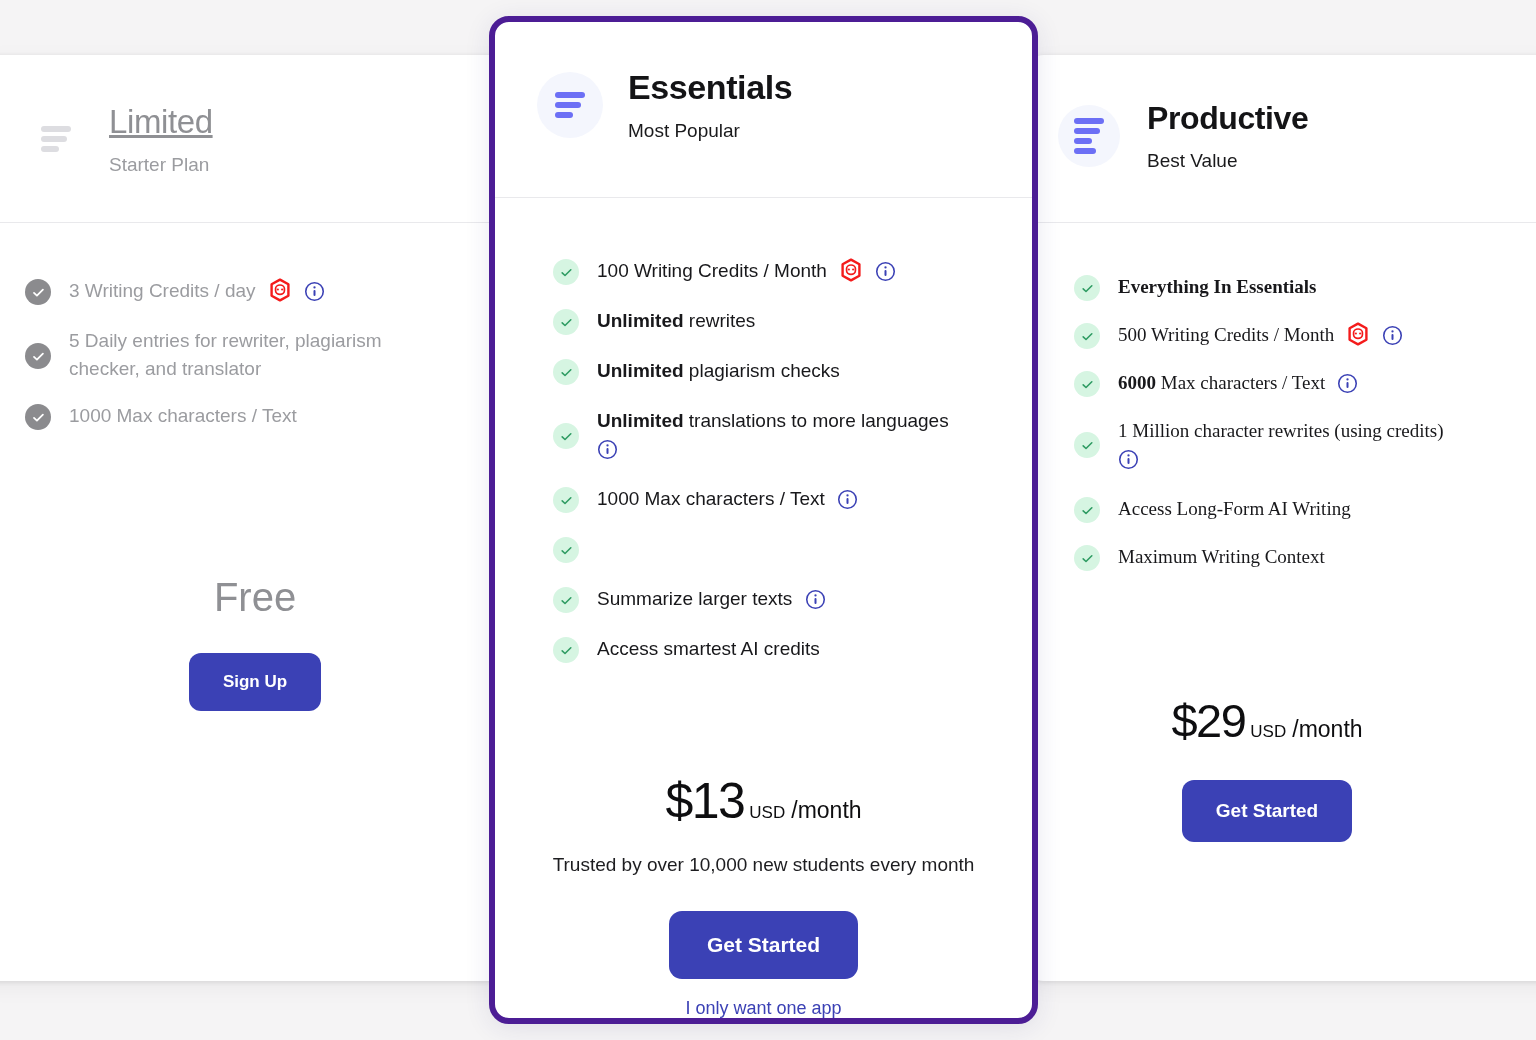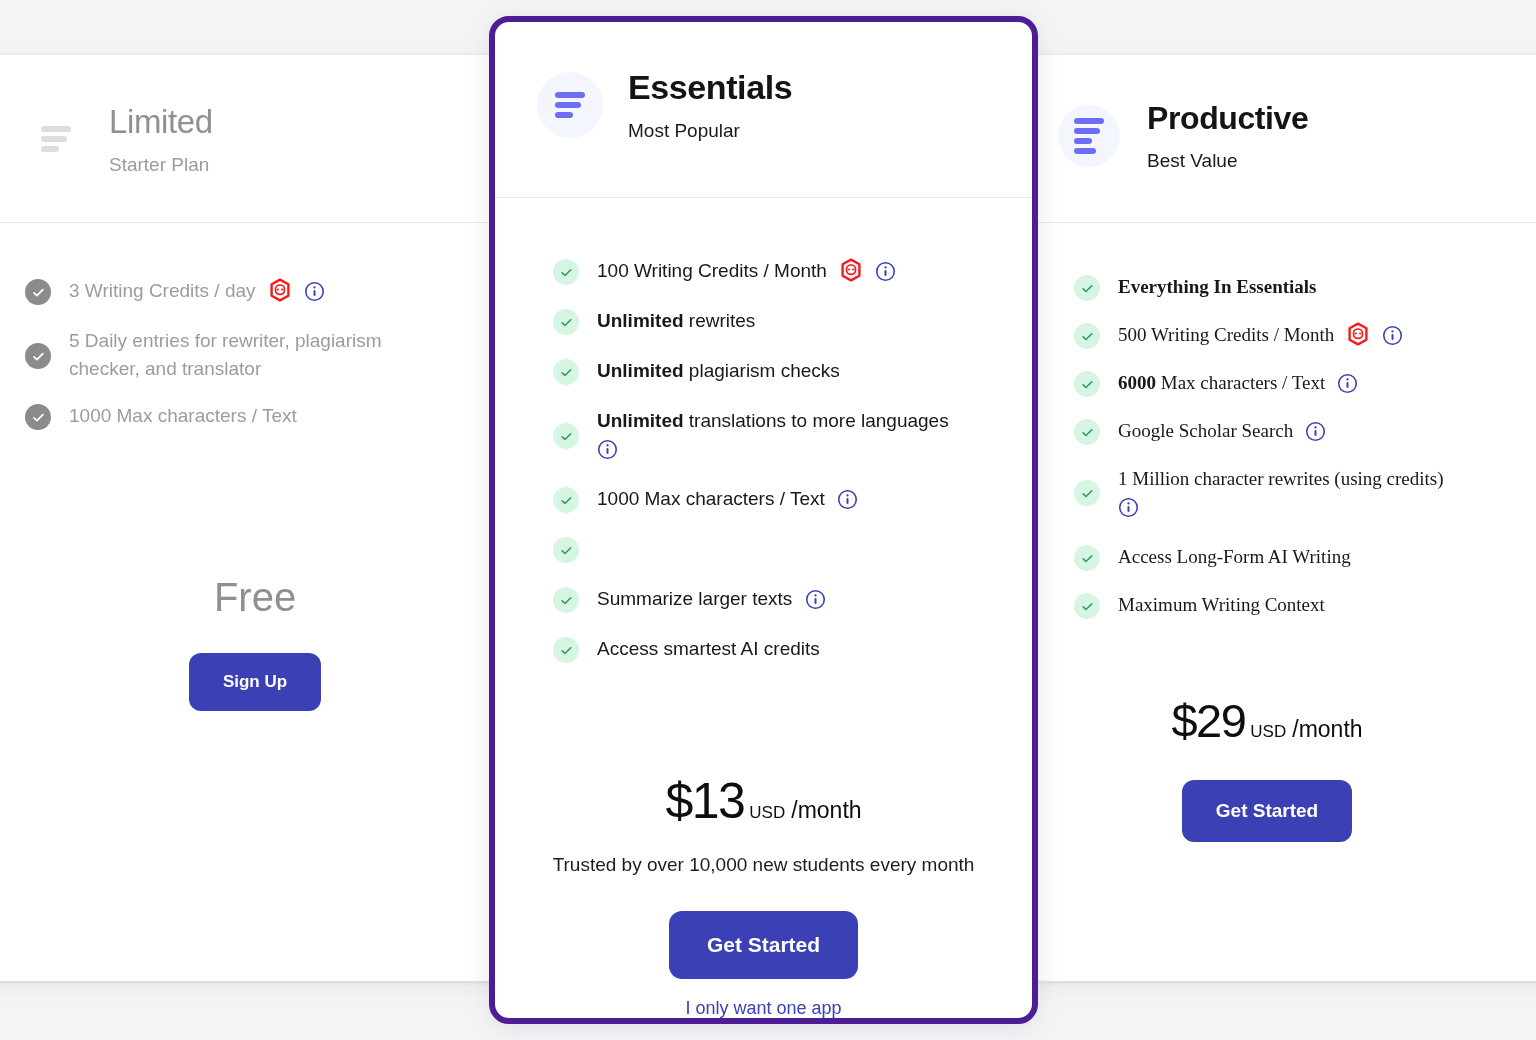--- a/index.html
+++ b/index.html
@@ -50,21 +50,21 @@
   .logo-bars i { display:block; height: 6px; border-radius: 3px; }
   .logo-bars.blue i { background: #6c6ff5; }
   .logo-bars.gray i { background: #dddde1; }
   .logo-bars i.b1 { width: 30px; }
   .logo-bars i.b2 { width: 26px; }
   .logo-bars i.b3 { width: 18px; }
   .logo-bars i.b4 { width: 22px; }
 
   .head-text { margin-left: 22px; }
   .plan-title { font-size: 32px; font-weight: 700; letter-spacing: -0.4px; line-height: 1.15; }
-  .plan-title.muted { color: #8f9094; font-weight: 400; font-size: 33px; }
+  .plan-title.muted { color: #8f9094; font-weight: 400; font-size: 33px; text-decoration: underline; }
   .plan-title.dark  { color: #141416; }
   .plan-sub { margin-top: 13px; font-size: 19px; }
   .plan-sub.muted { color: #9b9ca0; }
   .plan-sub.dark  { color: #1a1a1c; }
 
   .divider { position: absolute; left: 0; right: 0; height: 1px; background: #e9e9ec; }
 
   
   .features { position: absolute; }
   .feat {
@@ -272,39 +272,20 @@
               <svg class="info-ico" viewBox="0 0 24 24">
                 <circle cx="12" cy="12" r="10" fill="none" stroke="#3b41b5" stroke-width="1.8"></circle>
                 <circle cx="12" cy="7.4" r="1.3" fill="#3b41b5"></circle>
                 <rect x="10.85" y="10.2" width="2.3" height="7" rx="1.1" fill="#3b41b5"></rect>
               </svg>
             </span>
           </div>
         </div>
       </div>
 
-      <div class="feat" style="margin-bottom:20px;">
-        <span class="chk green">
-          <svg viewBox="0 0 16 16">
-              <path d="M3.4 8.4 L6.4 11.2 L12.6 5.1" fill="none" stroke="#2f9c63" stroke-width="1.7" stroke-linecap="round" stroke-linejoin="round"></path>
-            </svg>
-        </span>
-        <div class="feat-body">
-          <div class="feat-text dark">
-            <span>Google Scholar Search</span>
-            <span class="inline-ico">
-              <svg class="info-ico" viewBox="0 0 24 24">
-                <circle cx="12" cy="12" r="10" fill="none" stroke="#3b41b5" stroke-width="1.8"></circle>
-                <circle cx="12" cy="7.4" r="1.3" fill="#3b41b5"></circle>
-                <rect x="10.85" y="10.2" width="2.3" height="7" rx="1.1" fill="#3b41b5"></rect>
-              </svg>
-            </span>
-          </div>
-        </div>
-      </div>
 
       <div class="feat" style="margin-bottom:18px;">
         <span class="chk green" style="margin-top:15px;">
           <svg viewBox="0 0 16 16">
               <path d="M3.4 8.4 L6.4 11.2 L12.6 5.1" fill="none" stroke="#2f9c63" stroke-width="1.7" stroke-linecap="round" stroke-linejoin="round"></path>
             </svg>
         </span>
         <div class="feat-body" style="max-width:380px;">
           <div class="feat-text dark">
             <span>1 Million character rewrites (using credits)</span>

